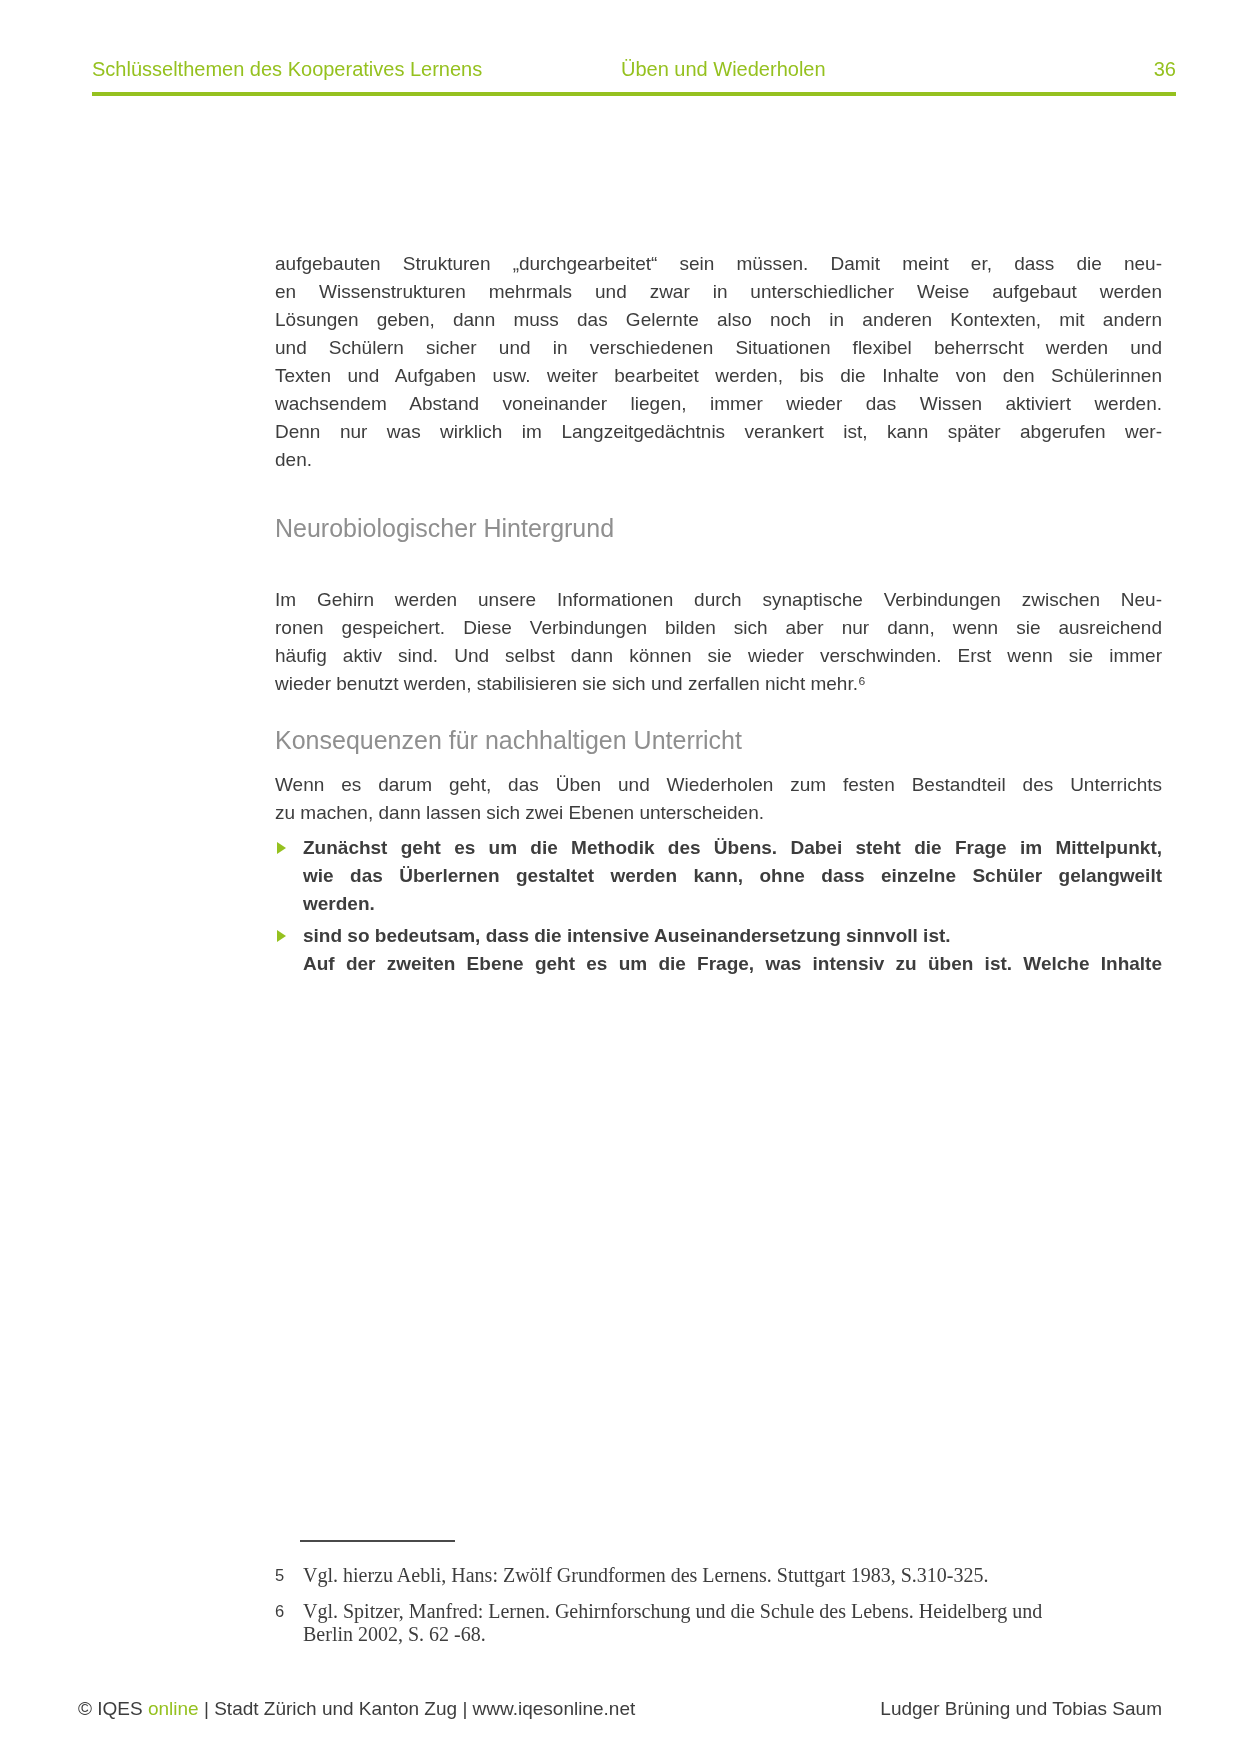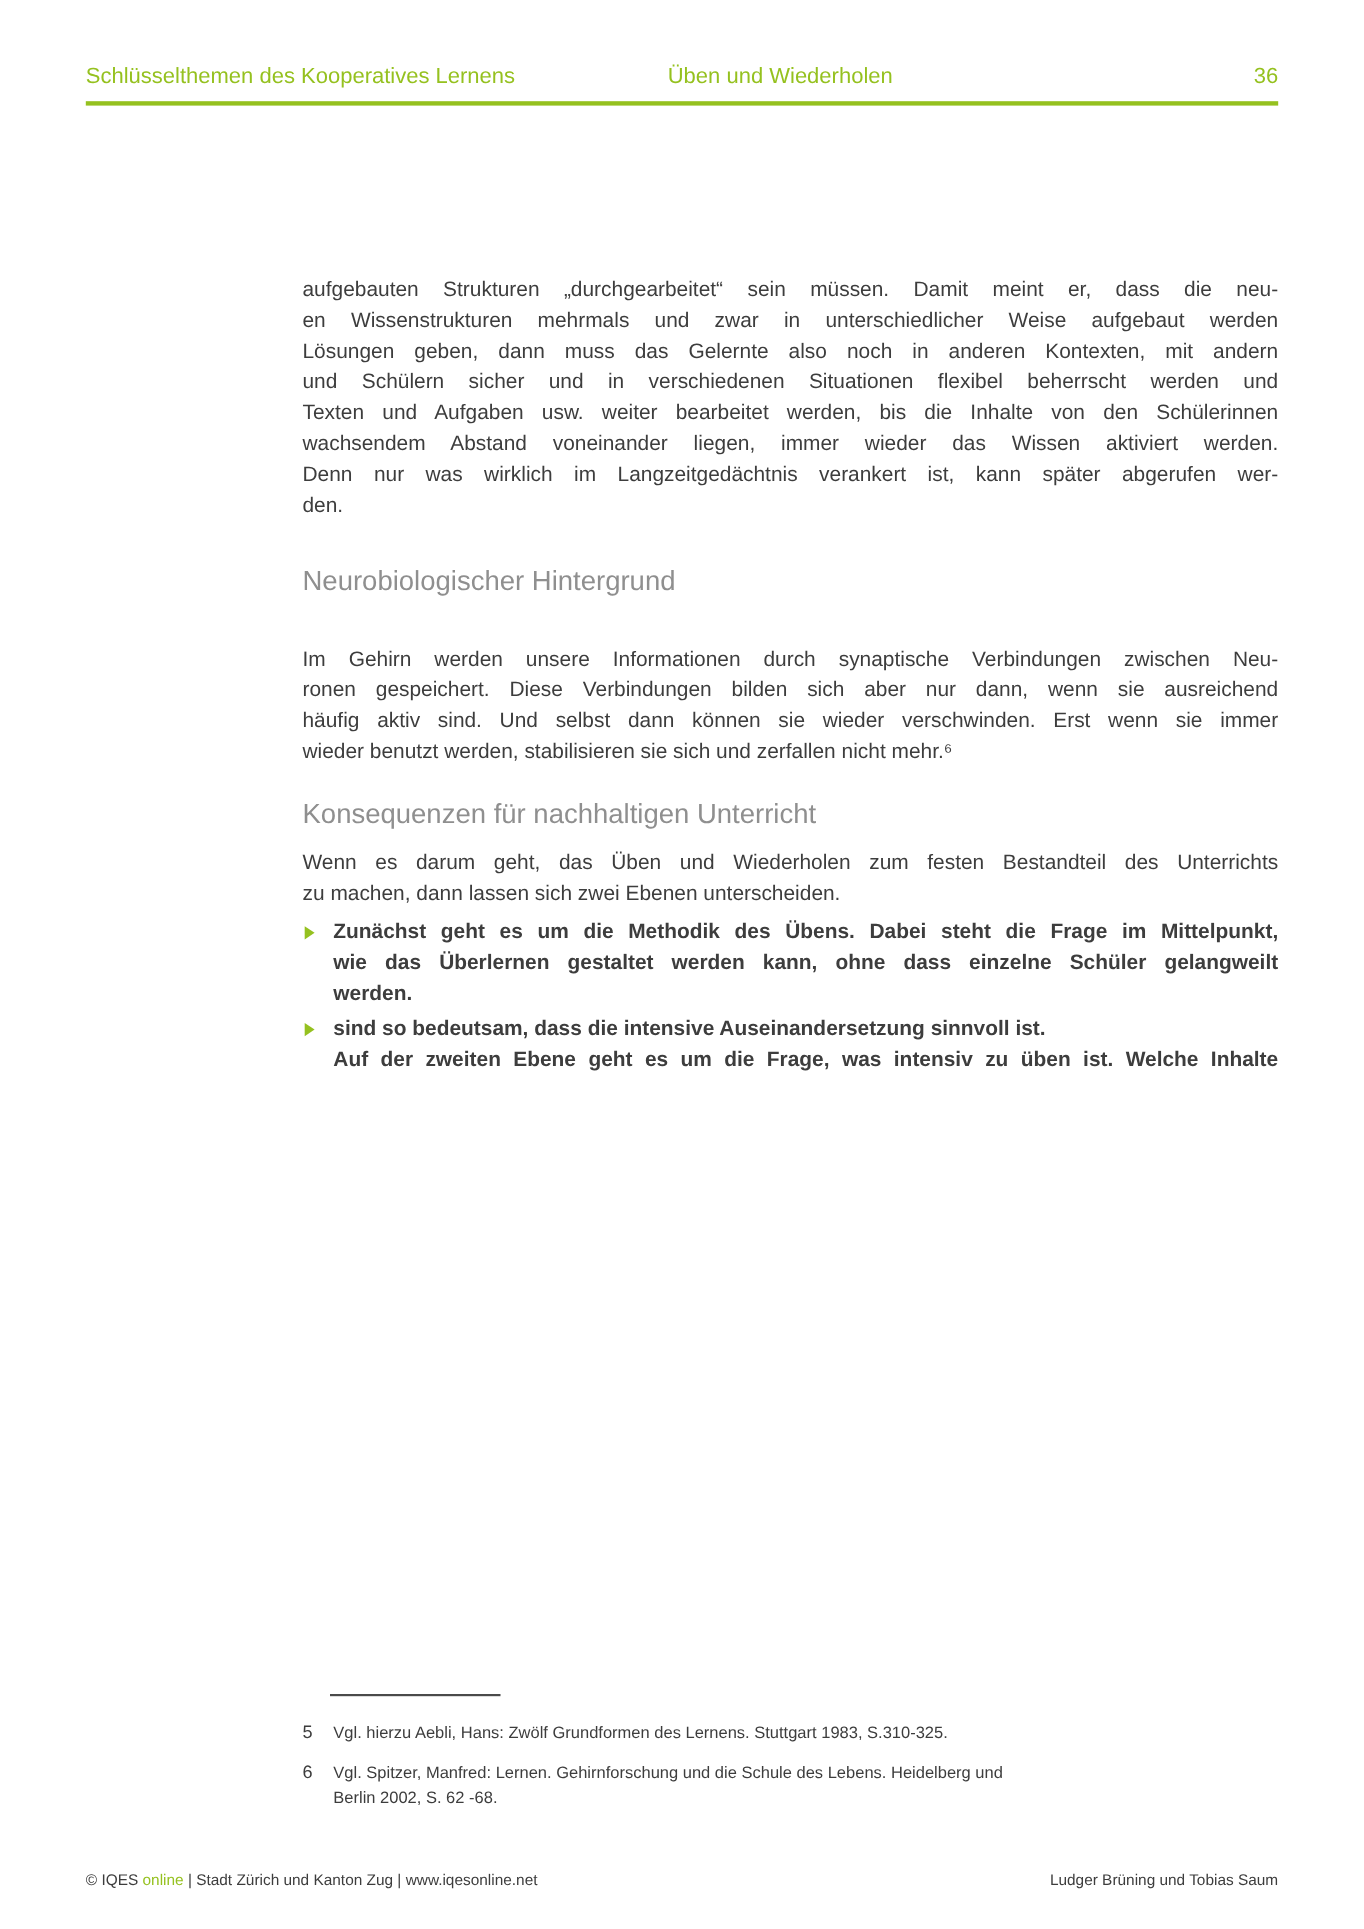--- a/index.html
+++ b/index.html
@@ -11,21 +11,21 @@
   .page{
     position:relative;
     width:1240px;height:1754px;
     background:#ffffff;
     margin:0 auto;
     font-family:"Liberation Sans","DejaVu Sans",sans-serif;
     color:var(--body);
     overflow:hidden;
   }
   
-  .page-header{position:absolute;left:78px;top:58px;width:1084px;}
+  .page-header{position:absolute;left:92px;top:58px;width:1084px;}
   .header-row{position:relative;height:30px;font-size:20px;color:var(--accent);}
   .header-left{position:absolute;left:0;top:0;white-space:nowrap;}
   .header-center{position:absolute;left:529px;top:0;white-space:nowrap;}
   .header-page-num{position:absolute;right:0;top:0;}
   .header-rule{margin-top:4px;height:4px;background:var(--accent);}
   
   .content{position:absolute;left:275px;top:250px;width:887px;}
   .para{font-size:19px;line-height:28px;color:var(--body);margin:0;}
   .tline{text-align:justify;text-align-last:justify;white-space:normal;}
   .tline.tlast{text-align:left;text-align-last:auto;}
@@ -44,26 +44,26 @@
     border-top:6px solid transparent;
     border-bottom:6px solid transparent;
   }
   .bullet-text{flex:1 1 auto;margin-left:17px;font-size:19px;line-height:28px;font-weight:bold;}
   
   .footnotes{position:absolute;left:275px;top:1540px;width:887px;}
   .fn-rule{margin-left:25px;width:155px;height:2px;background:#4a4a4a;}
   .fn-list{margin-top:22px;}
   .fn-row{display:flex;align-items:flex-start;margin-bottom:13px;}
   .fn-num{flex:0 0 28px;font-size:16.5px;line-height:23px;}
-  .fn-text{flex:1 1 auto;font-size:15px;line-height:23px;}
+  .fn-text{flex:1 1 auto;font-size:20px;line-height:23px;font-family:Liberation Serif, serif;}
   
   .page-footer{
     position:absolute;left:78px;top:1698px;width:1084px;
     display:flex;justify-content:space-between;
-    font-size:14px;line-height:22px;color:var(--body);
+    font-size:19px;line-height:22px;color:var(--body);
   }
   .green{color:var(--accent);}
   .footer-left,.footer-right{white-space:nowrap;}
 </style>
 </head>
 <body>
 
 <div class="page">
 
   <header class="page-header">

